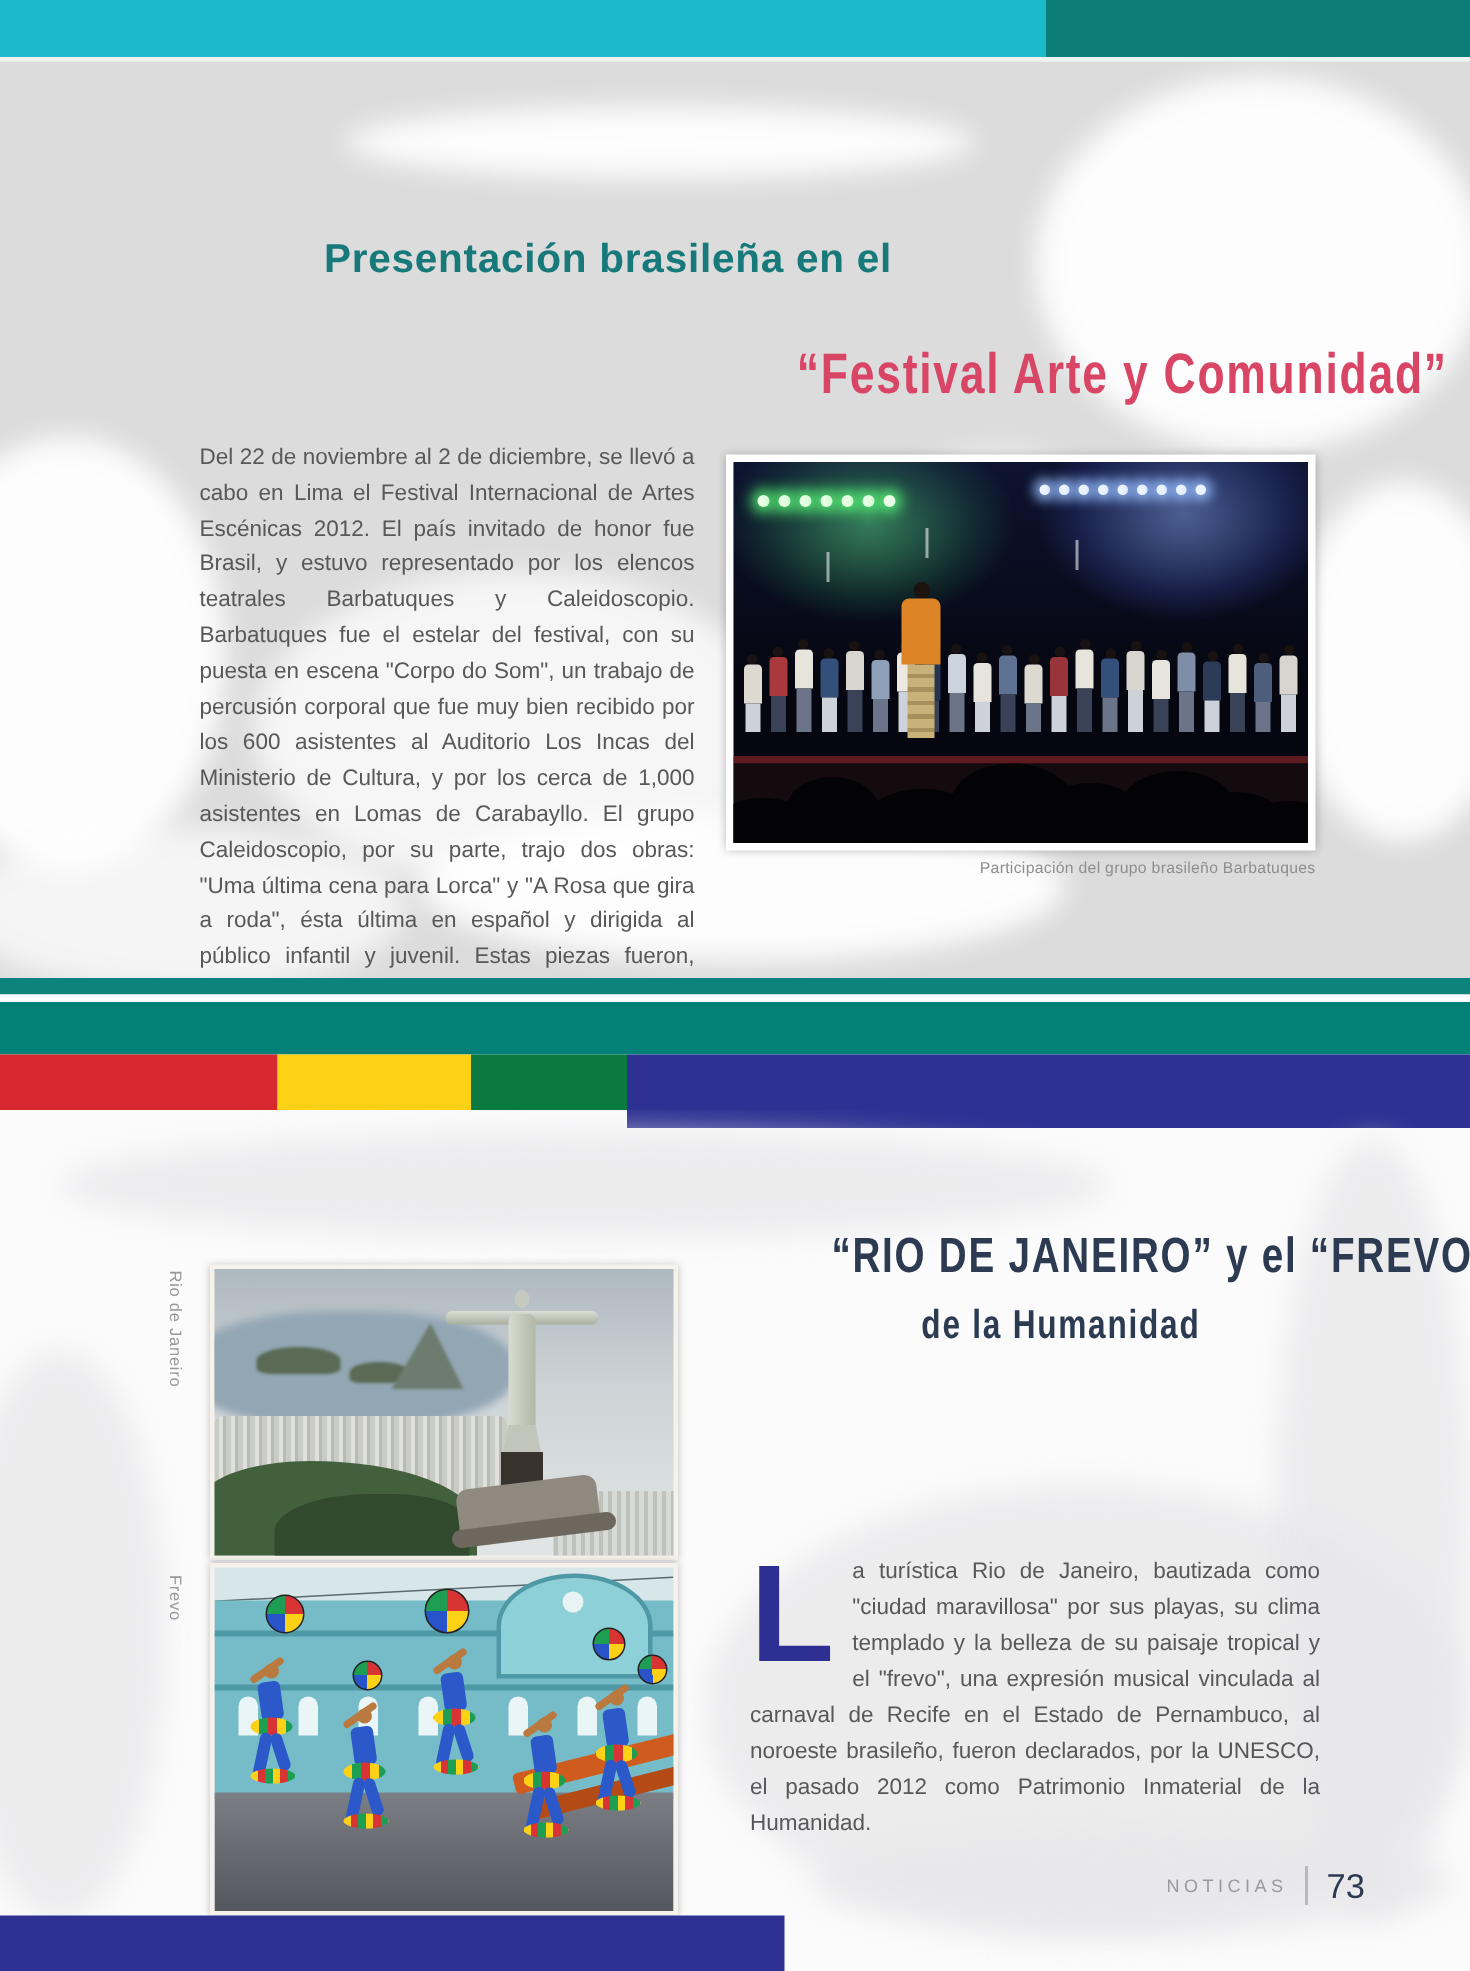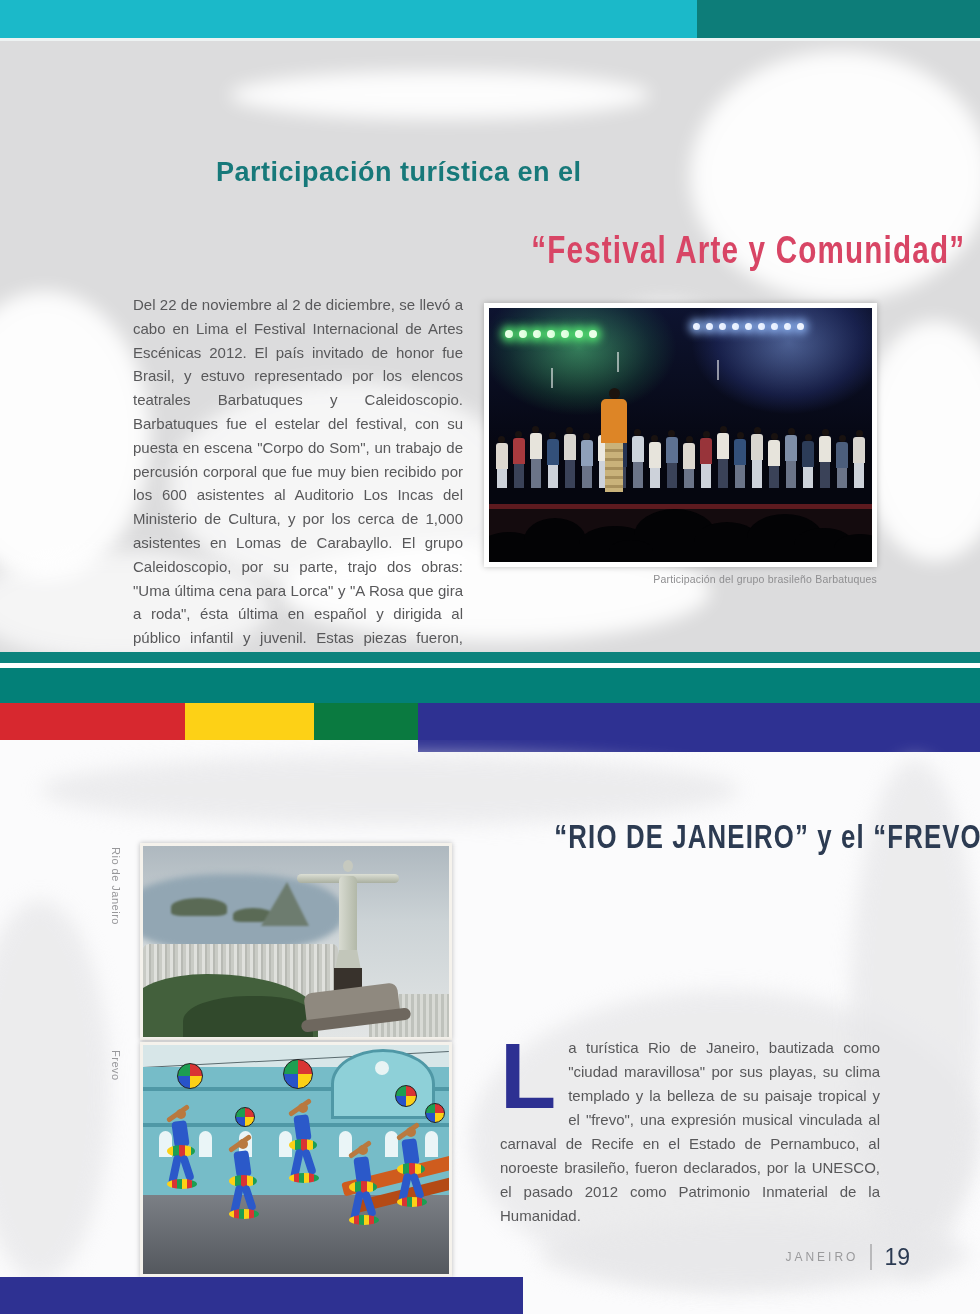--- a/index.html
+++ b/index.html
@@ -171,21 +171,21 @@
   <div class="sec1" data-interactable="false">
     <div class="blob" style="left:230px;top:30px;width:420px;height:48px;" data-interactable="false"></div>
     <div class="blob" style="left:690px;top:10px;width:300px;height:250px;" data-interactable="false"></div>
     <div class="blob" style="left:-60px;top:250px;width:210px;height:290px;" data-interactable="false"></div>
     <div class="blob" style="left:170px;top:340px;width:350px;height:210px;opacity:.8;" data-interactable="false"></div>
     <div class="blob" style="left:600px;top:260px;width:130px;height:90px;opacity:.7;" data-interactable="false"></div>
     <div class="blob" style="left:860px;top:280px;width:150px;height:240px;" data-interactable="false"></div>
     <div class="blob" style="left:280px;top:500px;width:430px;height:100px;" data-interactable="false"></div>
     <div class="blob" style="left:-30px;top:510px;width:300px;height:110px;opacity:.75;" data-interactable="false"></div>
 
-    <div class="kicker" data-interactable="false">Participación turística en el</div>
+    <div class="kicker" data-interactable="false">Presentación brasileña en el</div>
     <div class="festival-title" data-interactable="false">
       <span class="condensed" data-interactable="false">“Festival Arte y Comunidad”</span>
     </div>
     <p class="body1" style="margin:0;" data-interactable="false">Del 22 de noviembre al 2 de diciembre, se llevó a cabo en Lima el Festival Internacional de Artes Escénicas 2012. El país invitado de honor fue Brasil, y estuvo representado por los elencos teatrales Barbatuques y Caleidoscopio. Barbatuques fue el estelar del festival, con su puesta en escena "Corpo do Som", un trabajo de percusión corporal que fue muy bien recibido por los 600 asistentes al Auditorio Los Incas del Ministerio de Cultura, y por los cerca de 1,000 asistentes en Lomas de Carabayllo. El grupo Caleidoscopio, por su parte, trajo dos obras: "Uma última cena para Lorca" y "A Rosa que gira a roda", ésta última en español y dirigida al público infantil y juvenil. Estas piezas fueron, igualmente, muy bien recibidas por el público.</p>
   </div>
 
   <div class="photo-frame" data-interactable="false">
     <div class="stage" data-interactable="false">
       <div class="glow g-green" data-interactable="false"></div>
       <div class="glow g-blue" data-interactable="false"></div>
@@ -451,26 +451,27 @@
       <div class="umb" style="left:34px;top:18px;" data-interactable="false"></div>
       <div class="umb" style="left:140px;top:14px;width:28px;height:28px;" data-interactable="false"></div>
       <div class="umb" style="left:252px;top:40px;width:20px;height:20px;" data-interactable="false"></div>
       <div class="umb" style="left:92px;top:62px;width:18px;height:18px;" data-interactable="false"></div>
       <div class="umb" style="left:282px;top:58px;width:18px;height:18px;" data-interactable="false"></div>
     </div>
   </div>
 
   <div class="unesco" data-interactable="false">
     <div class="t1"><span class="condensed" data-interactable="false">“RIO DE JANEIRO” y el “FREVO”</span></div>
+    <div class="t3"><span class="condensed" data-interactable="false">de la Humanidad</span></div>
   </div>
 
   <div class="body2" data-interactable="false">
     <span class="dropcap" data-interactable="false">L</span><span data-interactable="false">a turística Rio de Janeiro, bautizada como "ciudad maravillosa" por sus playas, su clima templado y la belleza de su paisaje tropical y el "frevo", una expresión musical vinculada al carnaval de Recife en el Estado de Pernambuco, al noroeste brasileño, fueron declarados, por la UNESCO, el pasado 2012 como Patrimonio Inmaterial de la Humanidad.</span>
   </div>
 
   <div class="footer" data-interactable="false">
-    <span class="sec-label" data-interactable="false">JANEIRO</span>
+    <span class="sec-label" data-interactable="false">NOTICIAS</span>
     <span class="fbar" data-interactable="false"></span>
-    <span class="pnum" data-interactable="false">19</span>
+    <span class="pnum" data-interactable="false">73</span>
   </div>
   <div class="bottombar" data-interactable="false"></div>
 
 </div>
 
 </body></html>

